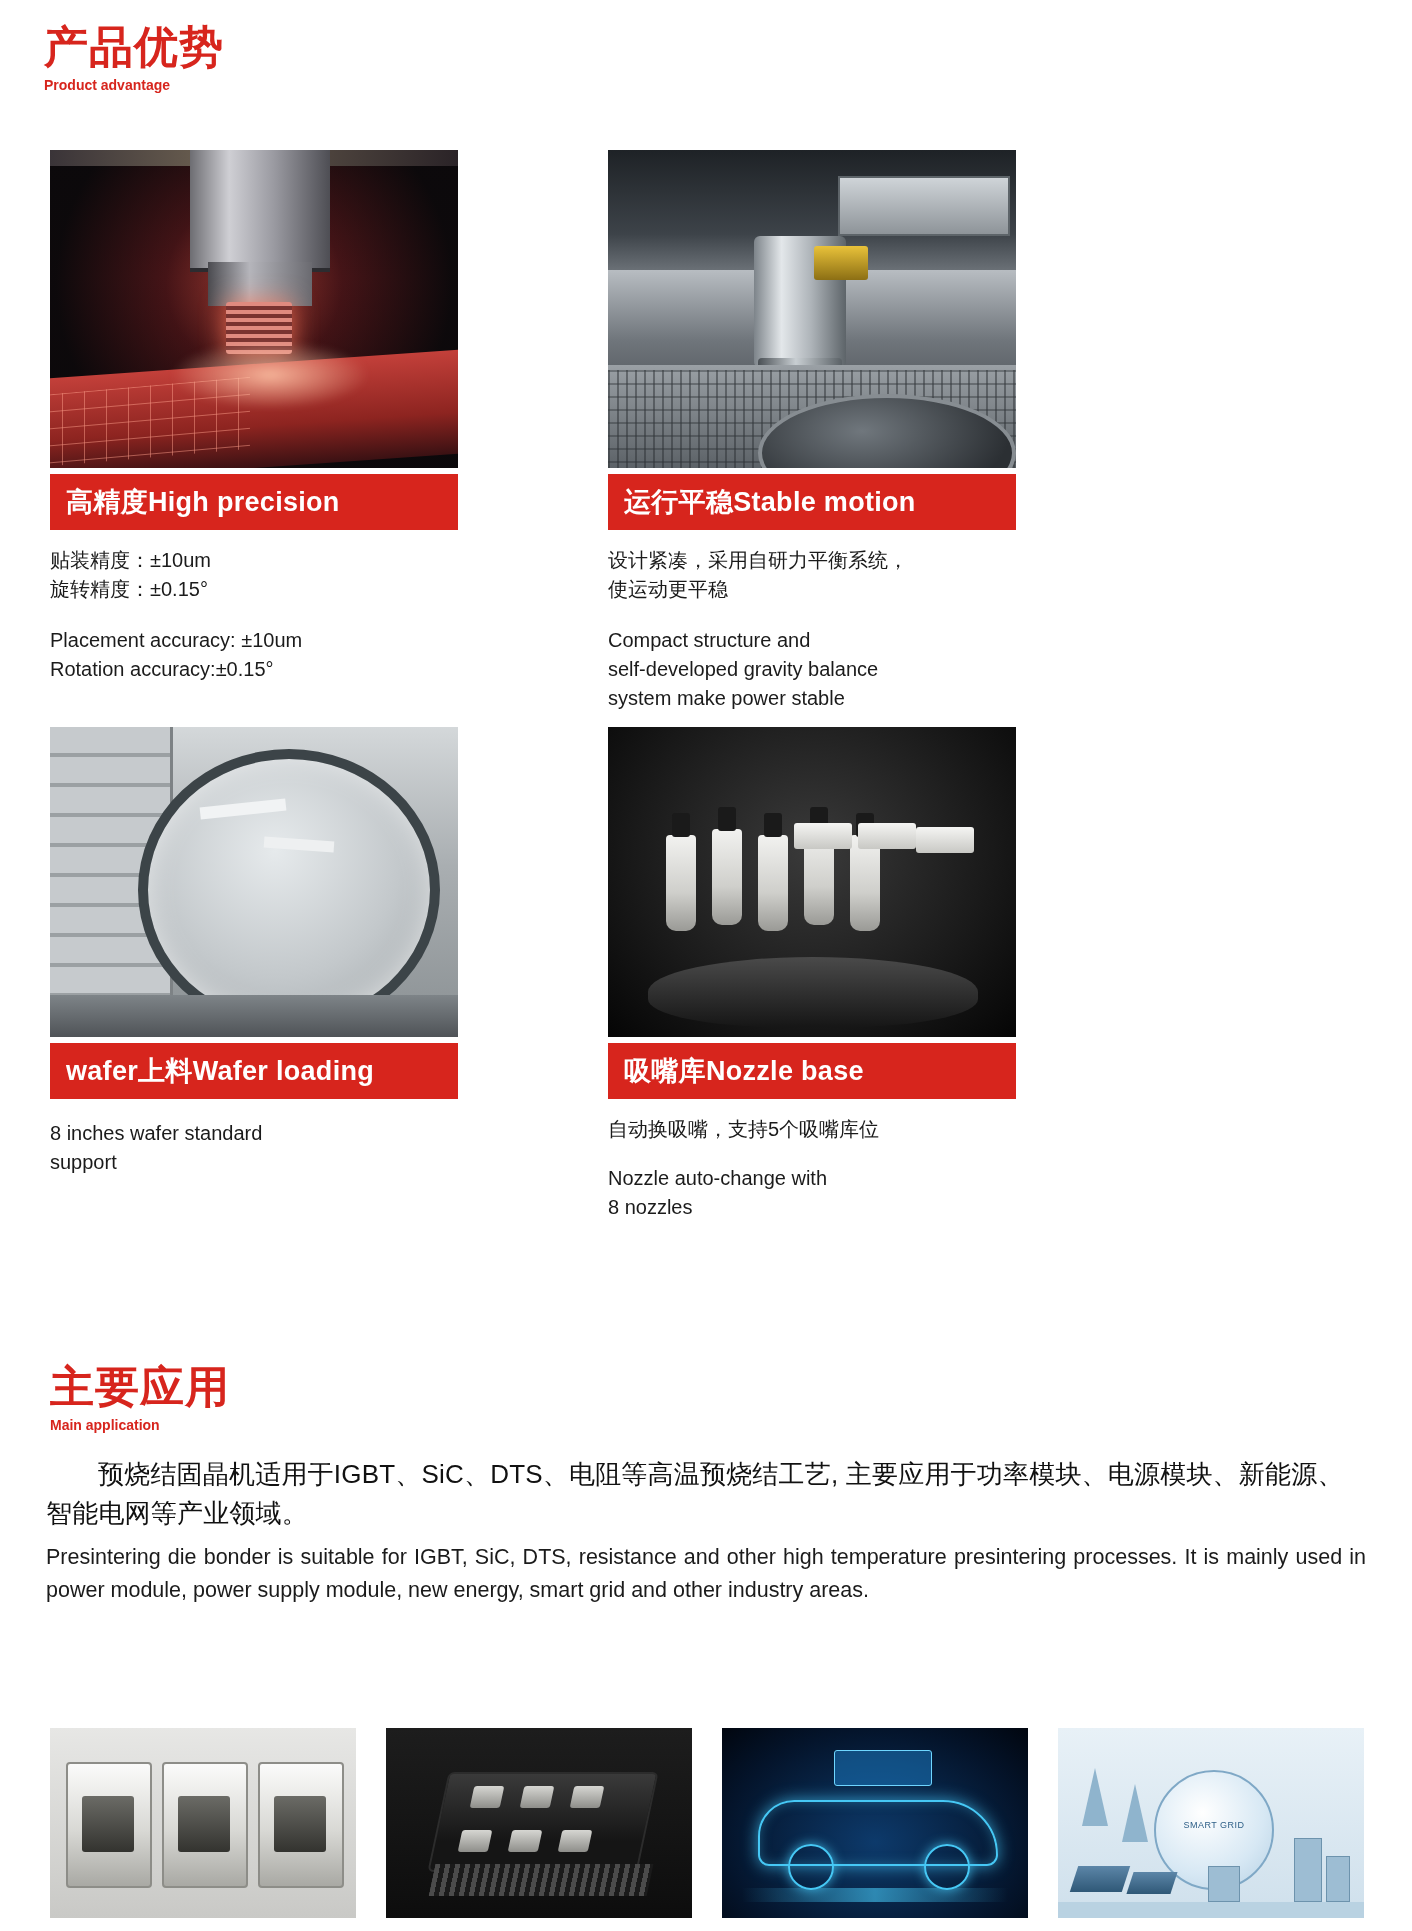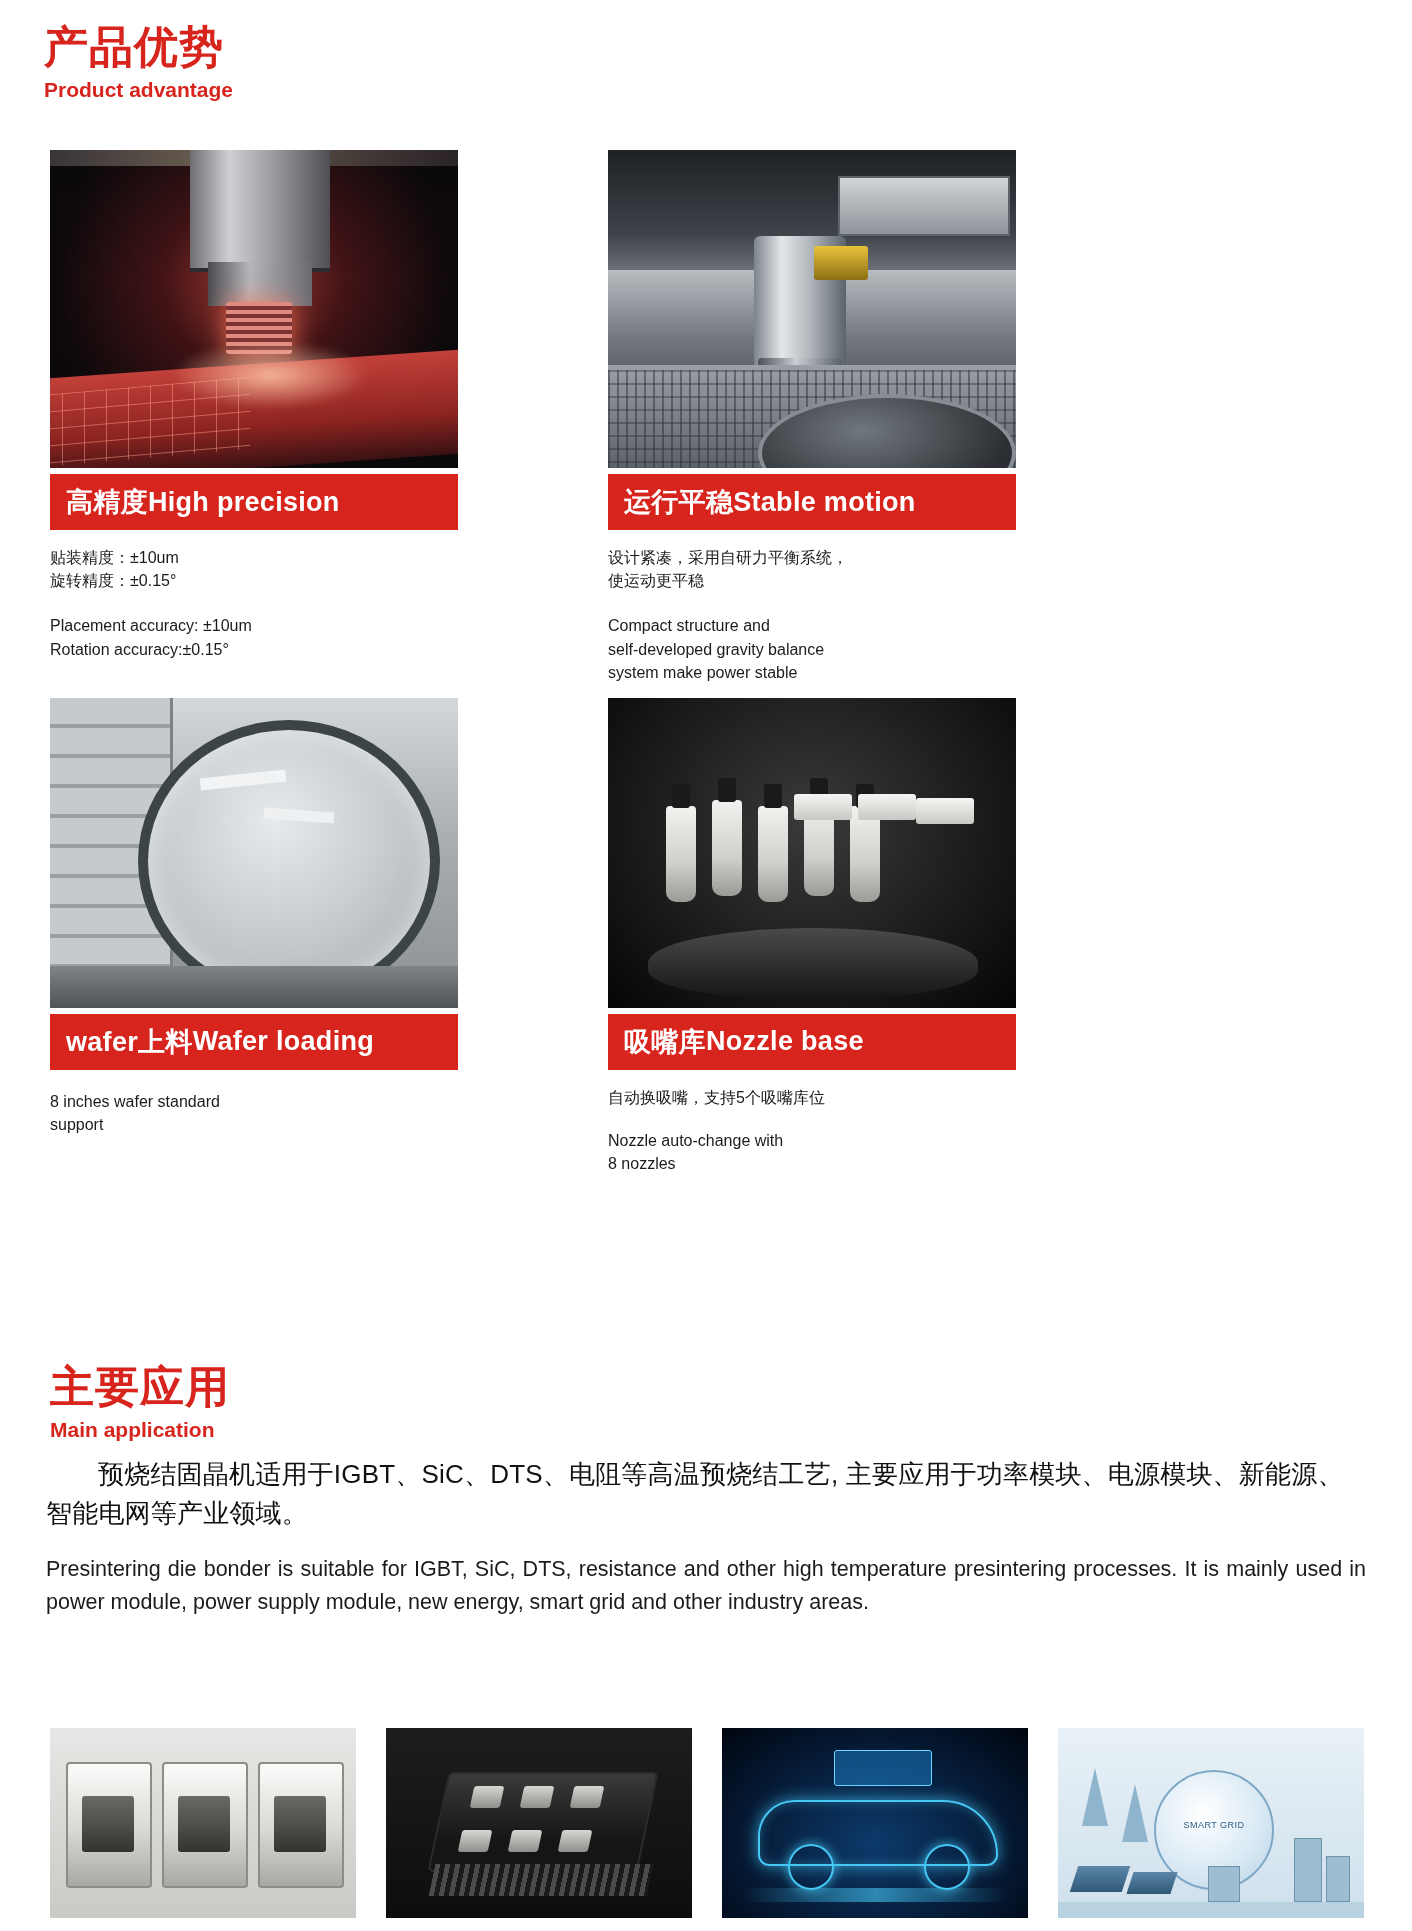--- a/index.html
+++ b/index.html
@@ -30,21 +30,21 @@
   .heading-cn {
     color: #d7251d;
     font-size: 44px;
     font-weight: bold;
     letter-spacing: 1px;
     line-height: 1.15;
     margin: 0;
   }
   .heading-en {
     color: #d7251d;
-    font-size: 21px;
+    font-size: 14px;
     font-weight: bold;
     line-height: 1.2;
     margin: 4px 0 0 0;
   }
 
   #advantage-heading {
     position: absolute;
     left: 44px;
     top: 22px;
   }
@@ -84,21 +84,21 @@
     font-size: 27px;
     font-weight: bold;
     letter-spacing: 0.3px;
     margin-top: 6px;
   }
   .adv-label .en-small {
     font-weight: bold;
   }
   .adv-text {
     margin-top: 16px;
-    font-size: 16px;
+    font-size: 20px;
     line-height: 1.45;
     color: #1b1b1b;
   }
   .adv-text .cn-block {
     white-space: pre-line;
   }
   .adv-text .en-block {
     margin-top: 22px;
     white-space: pre-line;
   }
@@ -119,21 +119,21 @@
     width: 1320px;
   }
   .app-cn {
     font-size: 26px;
     line-height: 1.5;
     text-indent: 52px;
     color: #111;
     letter-spacing: 0.2px;
   }
   .app-en {
-    margin-top: 20px;
+    margin-top: 8px;
     font-size: 21.5px;
     line-height: 1.55;
     color: #1b1b1b;
     text-align: justify;
     width: 1320px;
   }
 
   
   .app-strip {
     position: absolute;

